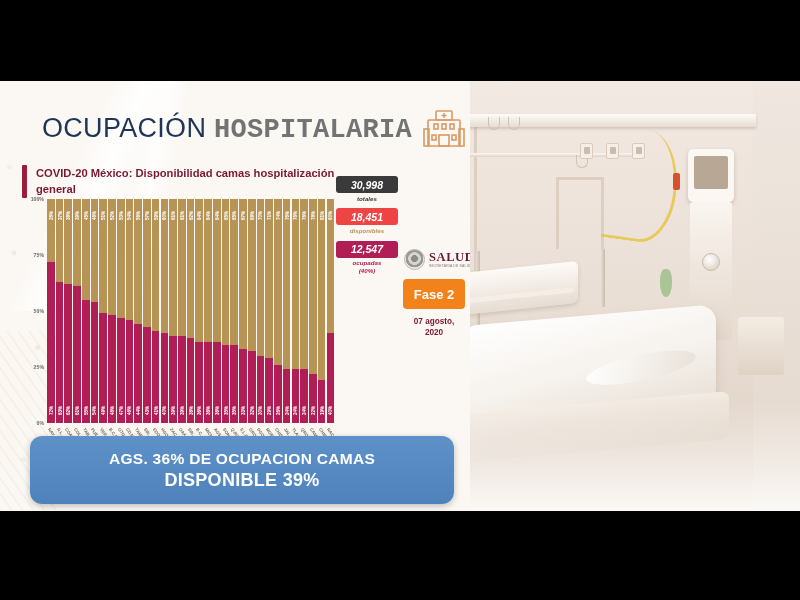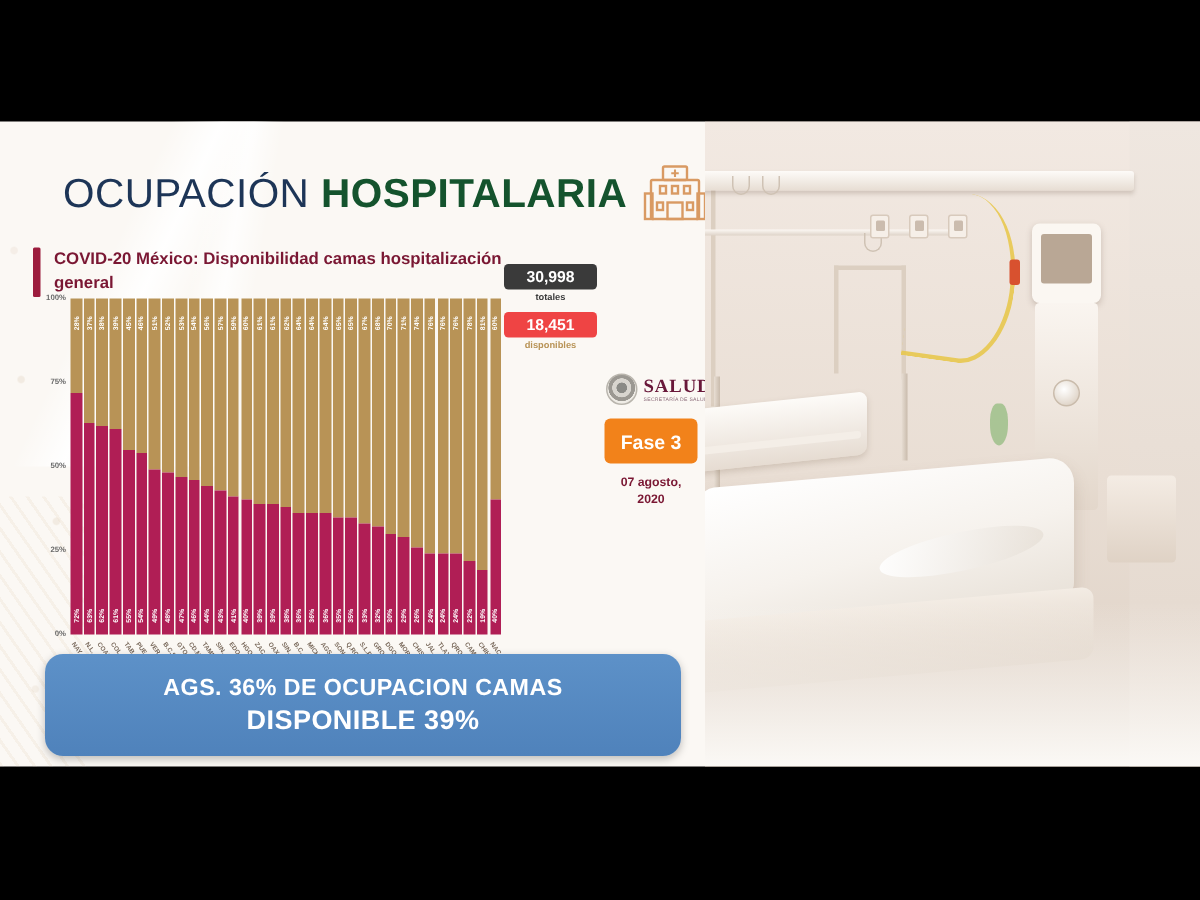--- a/index.html
+++ b/index.html
@@ -23,21 +23,21 @@
       radial-gradient(circle at 14% 78%, #b08a5a 0 1.5px, transparent 3px),
       radial-gradient(circle at 5% 88%, #c4a080 0 2px, transparent 3px),
       radial-gradient(circle at 2% 20%, #c4a080 0 2px, transparent 3px);}
   .corner-tex{position:absolute;left:0;top:250px;width:60px;height:180px;opacity:.25;
     background:repeating-linear-gradient(55deg,#e8d9c4 0 2px,transparent 2px 9px);}
 
   
   .title-row{position:absolute;left:42px;top:26px;display:flex;align-items:center;gap:10px;}
   .title-txt{font-size:27px;letter-spacing:.3px;color:#1d3557;white-space:nowrap;}
   .title-txt .light{font-weight:400;}
-  .title-txt .bold{font-weight:700;color:#14532d;}
+  .title-txt .bold{font-weight:700;color:#737373;font-family:Liberation Mono, monospace;}
   .hospital-icon{width:44px;height:44px;}
 
   
   .sub-wrap{position:absolute;left:22px;top:84px;width:350px;display:flex;gap:9px;}
   .sub-bar{width:5px;background:#9c1c3d;border-radius:1px;flex:0 0 5px;}
   .sub-txt{font-size:11.2px;font-weight:700;color:#7a1733;line-height:1.42;padding-top:1px;}
 
   
   .salud{position:absolute;left:404px;top:168px;display:flex;align-items:center;gap:4px;}
   .salud-seal{width:19px;height:19px;border-radius:50%;
@@ -70,21 +70,21 @@
   .vlab.top{top:14px;}
   .vlab.bot{bottom:10px;}
   .bar.nac .seg-disp{background:#b89356;}
   .bar.nac .seg-ocu{background:#b01e55;}
   .xlabels{position:absolute;left:25px;top:226px;right:48px;height:34px;display:flex;gap:1.1px;}
   .xlab-cell{flex:1 1 0;position:relative;}
   .xlab{position:absolute;left:50%;top:2px;transform-origin:left top;
     transform:rotate(55deg);font-size:4.3px;font-weight:700;color:#7a6a5c;white-space:nowrap;}
 
   
-  .stats{position:absolute;left:336px;top:95px;width:62px;}
+  .stats{position:absolute;left:336px;top:95px;width:62px;font-style:italic;}
   .stat{margin-bottom:6px;}
   .stat-pill{border-radius:3px;text-align:center;padding:2.5px 0;font-size:10.5px;font-weight:700;color:#fff;}
   .stat-pill.dark{background:#3a3a3a;}
   .stat-pill.gold{background:#ef4444;}
   .stat-pill.red{background:#b01e55;}
   .stat-cap{text-align:center;font-size:6.2px;font-weight:700;margin-top:1.5px;line-height:1.25;}
   .cap-dark{color:#3a3a3a;} .cap-gold{color:#b89356;} .cap-red{color:#b01e55;}
 
   
   .legend{position:absolute;left:110px;top:389px;display:flex;gap:16px;align-items:center;}
@@ -191,21 +191,21 @@
     </div>
 
     <div class="salud">
       <div class="salud-seal"></div>
       <div class="salud-txt">
         <div class="salud-name">SALUD</div>
         <div class="salud-sub">SECRETARÍA DE SALUD</div>
       </div>
     </div>
 
-    <div class="fase">Fase 3</div>
+    <div class="fase">Fase 2</div>
     <div class="fecha">
       <div>07 agosto,</div>
       <div>2020</div>
     </div>
 
     <div class="chart">
       <div class="ylabels">
           <div class="ylab" style="top: 100%;">0%</div>
           <div class="ylab" style="top: 75%;">25%</div>
           <div class="ylab" style="top: 50%;">50%</div>
@@ -585,20 +585,27 @@
 
     <div class="stats">
       <div class="stat">
         <div class="stat-pill dark">30,998</div>
         <div class="stat-cap cap-dark">totales</div>
       </div>
       <div class="stat">
         <div class="stat-pill gold">18,451</div>
         <div class="stat-cap cap-gold">disponibles</div>
       </div>
+      <div class="stat">
+        <div class="stat-pill red">12,547</div>
+        <div class="stat-cap cap-red">
+          <div>ocupadas</div>
+          <div>(40%)</div>
+        </div>
+      </div>
     </div>
 
     <div class="legend">
         <div class="lg">
           <span class="sw" style="background: rgb(176, 30, 85);"></span>
           <span>% Ocupación</span>
         </div>
         <div class="lg">
           <span class="sw" style="background: rgb(184, 147, 86);"></span>
           <span>% Disponibilidad</span>

